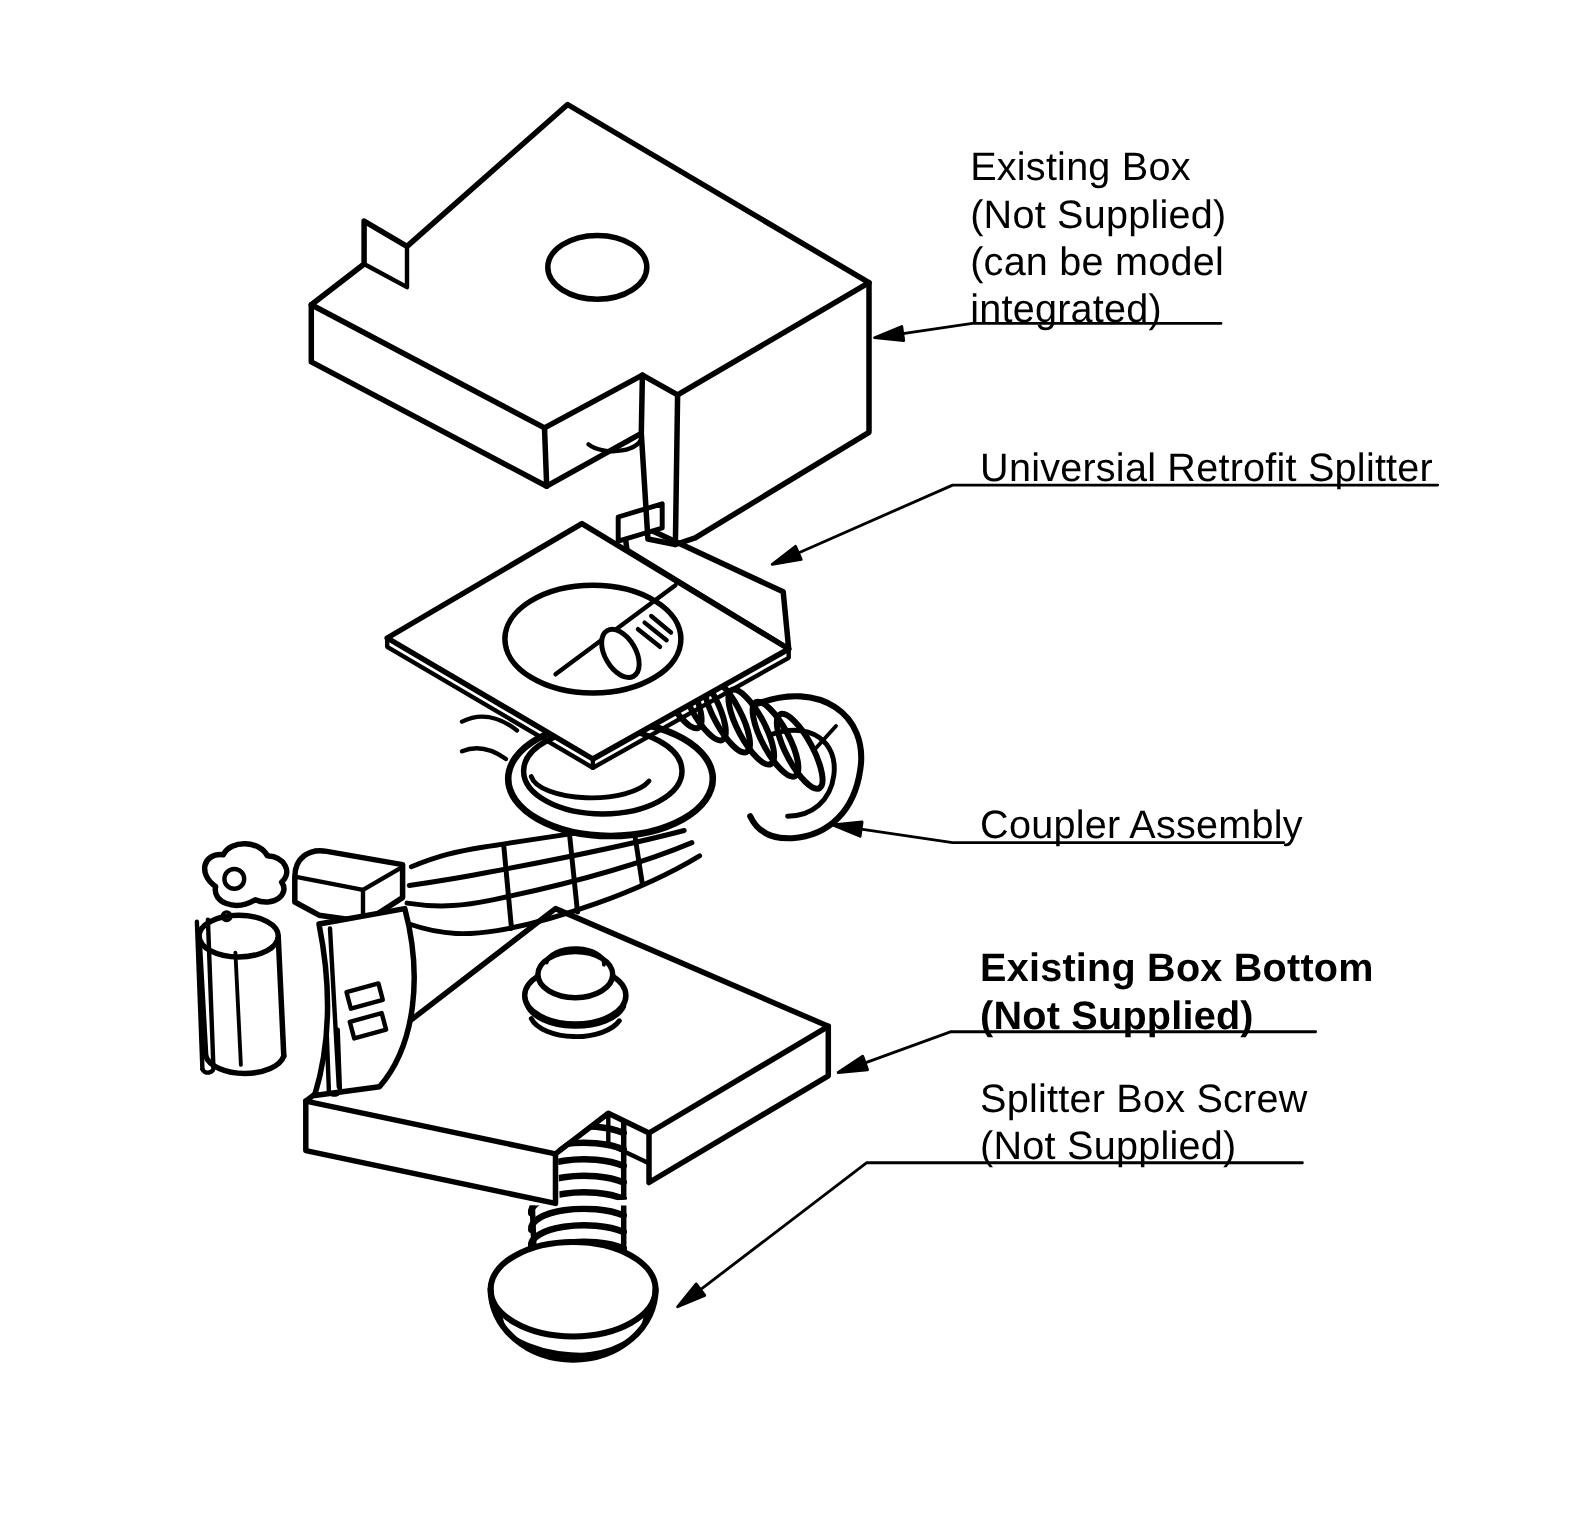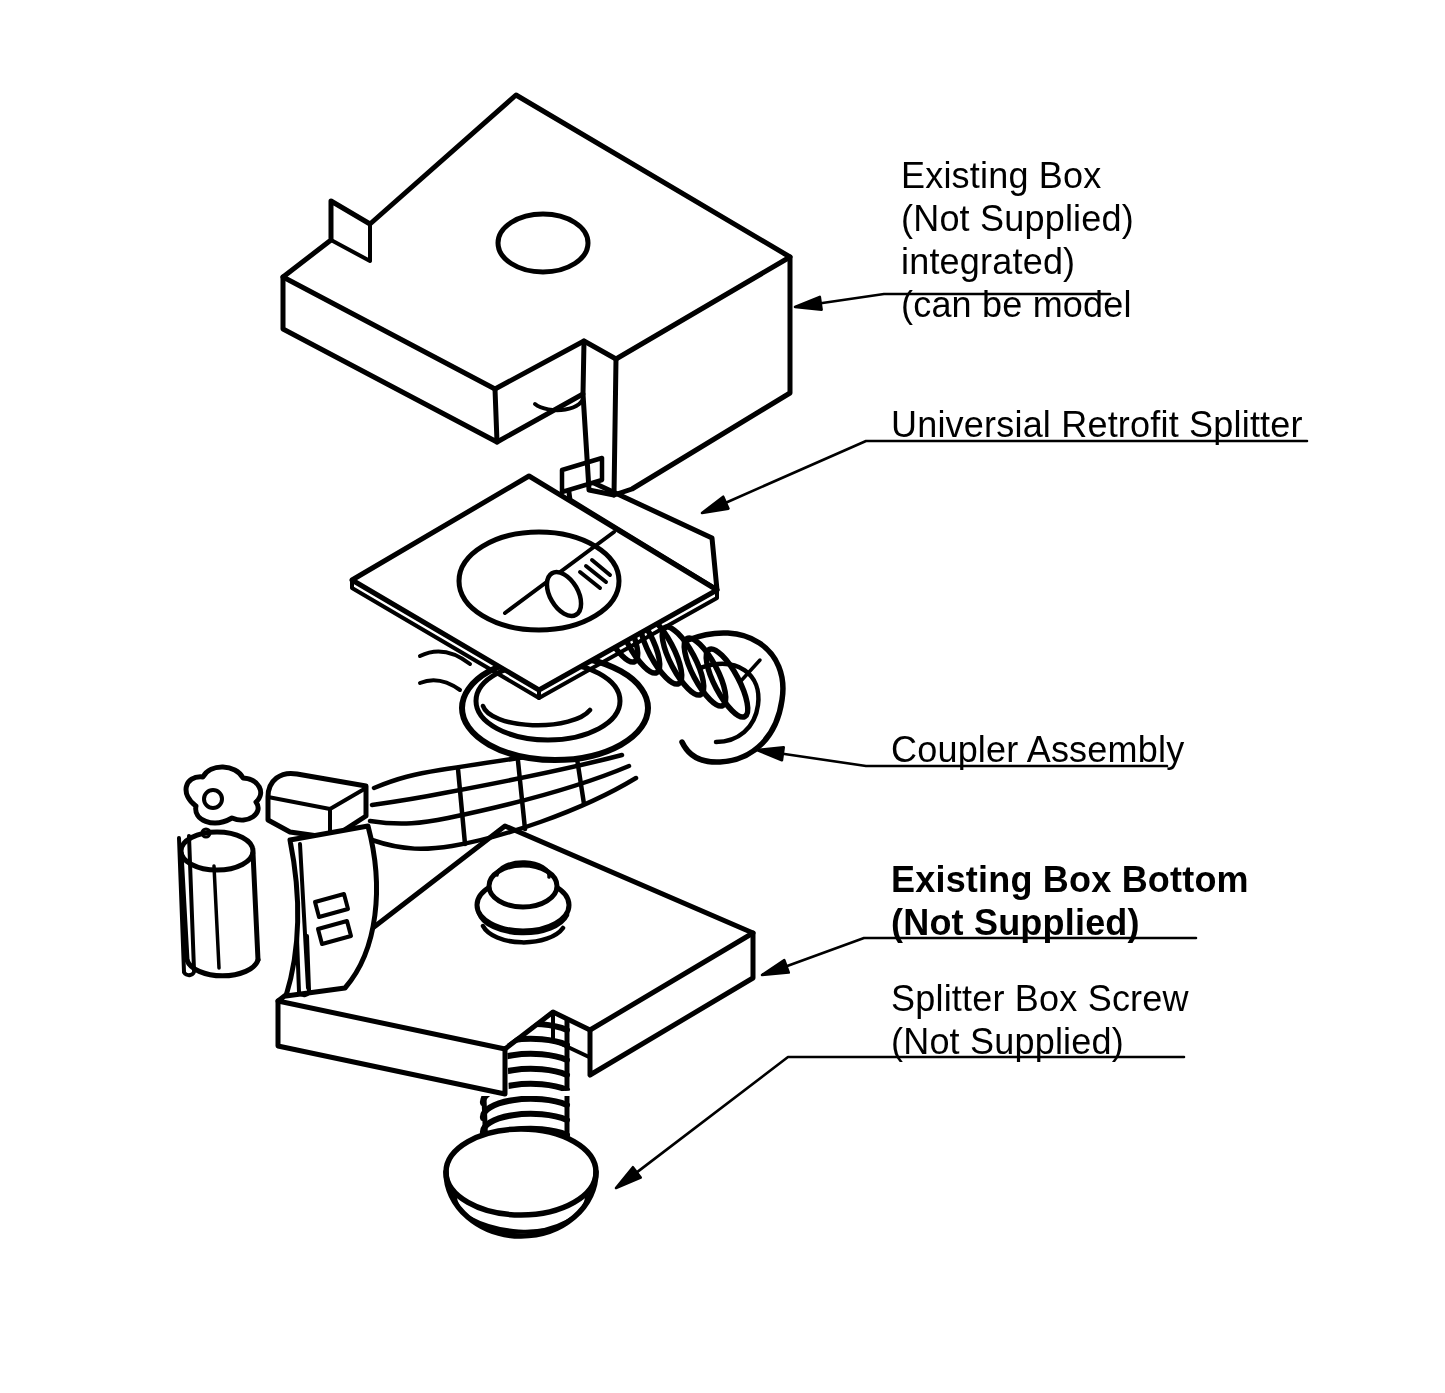--- a/index.html
+++ b/index.html
@@ -176,25 +176,25 @@
         <path d="M 762,975 L 784.3,960.2 L 788.7,972.5 Z" fill="#000"></path>
       </g>
       <g>
         <path d="M 1184,1057 L 788,1057 L 636.8,1172.4"></path>
         <path d="M 616,1188 L 632.9,1167.2 L 640.7,1177.6 Z" fill="#000"></path>
       </g>
     </g>
   </g>
 </svg>
 
-<div class="lbl" style="left:901px;top:130px;margin-top:24px;">
+<div class="lbl" style="left:882px;top:130px;">
   <div>Existing Box</div>
   <div>(Not Supplied)</div>
+  <div>(can be model</div>
   <div>integrated)</div>
-  <div>(can be model</div>
 </div>
 
 <div class="lbl" style="left:891px;top:403px;">
   <div>Universial Retrofit Splitter</div>
 </div>
 
 <div class="lbl" style="left:891px;top:728px;">
   <div>Coupler Assembly</div>
 </div>
 

